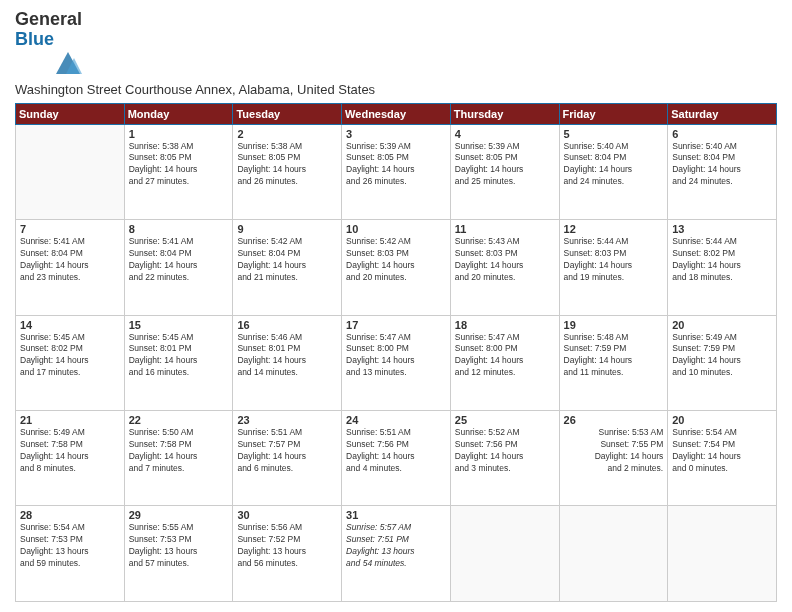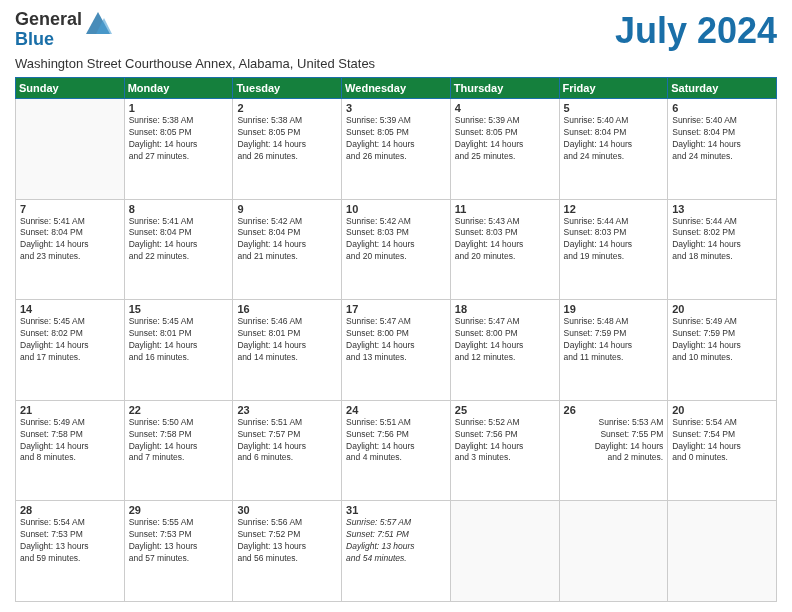--- a/index.html
+++ b/index.html
@@ -18,21 +18,22 @@
       flex-direction: column;
     }
     .header {
       display: flex;
       align-items: flex-start;
       justify-content: space-between;
       margin-bottom: 4px;
     }
     .logo {
       display: flex;
-      align-items: flex-start;
+      align-items: flex-end;
+      flex-direction: column;
     }
     .logo-text {
       font-size: 18px;
       font-weight: bold;
       line-height: 1.1;
     }
     .logo-general { color: #333; }
     .logo-blue { color: #1a6fa8; margin-top: 43px; }
     .logo-icon {
       width: 28px;
@@ -52,21 +53,21 @@
       margin-bottom: 6px;
     }
     .calendar {
       flex: 1;
       border: 1px solid #ccc;
       border-collapse: collapse;
       width: 100%;
       table-layout: fixed;
     }
     .calendar th {
-      background: #15803d;
+      background: #7f1d1d;
       color: #fff;
       font-size: 11px;
       font-weight: bold;
       padding: 4px 3px;
       text-align: left;
       border: 1px solid #1a6fa8;
     }
     .calendar td {
       border: 1px solid #ccc;
       vertical-align: top;
@@ -100,21 +101,20 @@
     <div class="logo">
       <div>
         <span class="logo-text logo-general">General</span><br>
         <span class="logo-text logo-blue">Blue</span>
       </div>
       <svg class="logo-icon" viewBox="0 0 28 28">
         <polygon points="14,2 26,24 2,24" fill="#1a6fa8" opacity="0.8"></polygon>
         <polygon points="20,8 28,24 12,24" fill="#4a9fd4" opacity="0.6"></polygon>
       </svg>
     </div>
-    <div class="title">July 2024</div>
   </div>
   <div class="subtitle">Washington Street Courthouse Annex, Alabama, United States</div>
 
   <table class="calendar">
     <thead>
       <tr>
         <th>Sunday</th>
         <th>Monday</th>
         <th>Tuesday</th>
         <th>Wednesday</th>

